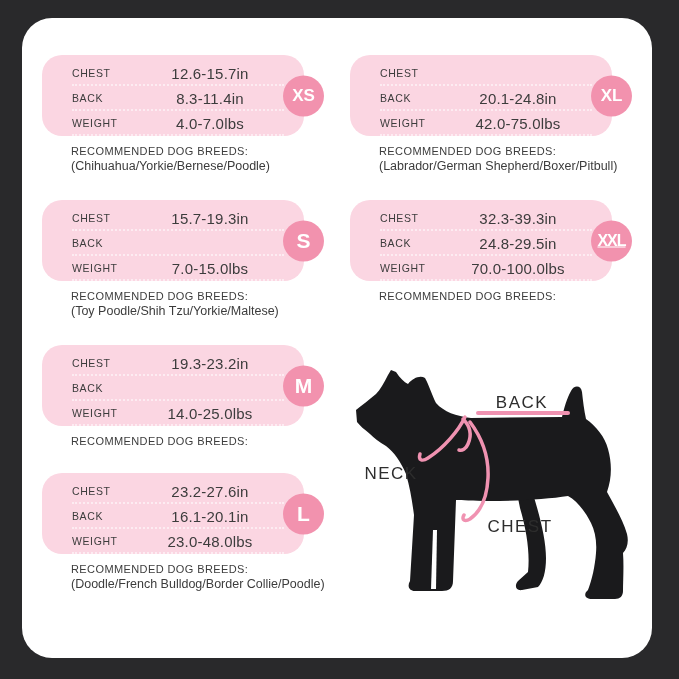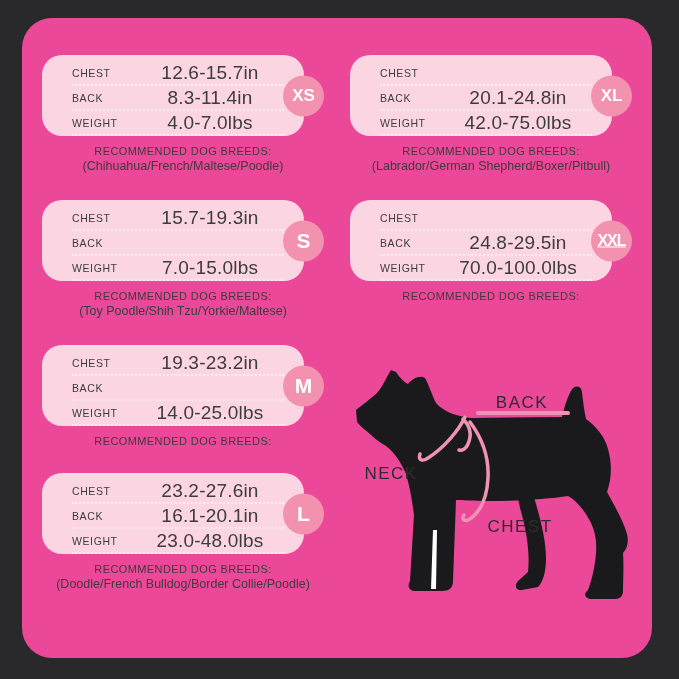--- a/index.html
+++ b/index.html
@@ -6,21 +6,21 @@
   body {
     width:679px; height:679px;
     background:#29292b;
     position:relative;
     font-family:"Liberation Sans", sans-serif;
     overflow:hidden;
   }
   .panel {
     position:absolute; left:22px; top:18px;
     width:630px; height:640px;
-    background:#ec4899;
+    background:#ffffff;
     border-radius:30px;
   }
   .cols { position:absolute; left:20px; top:37px; display:flex; }
   .col-left  { width:308px; }
   .col-right { width:302px; }
   .group { margin-bottom:26px; }
   .card {
     position:relative;
     width:262px; height:81px;
     background:#fbd6e2;
@@ -34,36 +34,36 @@
     width:212px;
     border-bottom:2px dotted rgba(255,255,255,.55);
   }
   .mlabel {
     width:64px; flex:0 0 64px;
     font-size:10.5px; letter-spacing:.6px;
     color:#3c3c3c;
   }
   .mvalue {
     flex:1; text-align:center;
-    font-size:19px; letter-spacing:.2px;
+    font-size:15px; letter-spacing:.2px;
     color:#3c3c3c;
   }
   .badge {
     position:absolute; right:-20px; top:50%;
     transform:translateY(-50%);
     width:41px; height:41px; border-radius:50%;
     background:#f292ae; color:#ffffff;
     font-weight:bold; font-size:17px;
     display:flex; align-items:center; justify-content:center;
   }
   .badge.single { font-size:21px; }
   .badge.wide   { font-size:16px; letter-spacing:-1px;text-decoration:underline; }
   .breeds {
     width:320px; margin-left:-19px; margin-top:9px;
-    text-align:center; color:#3c3c3c;
+    text-align:left; color:#3c3c3c;padding-left:48px;
   }
   .rec-heading { font-size:11px; letter-spacing:.4px; }
   .rec-list    { font-size:12.5px; margin-top:2px; line-height:15px; }
   .dog-figure  { margin:22px 0 0 -6px; }
   .dog-figure text { font-family:"Liberation Sans", sans-serif; }
 </style>
 </head>
 <body>
 
 <div class="panel">
@@ -82,21 +82,21 @@
             <span class="mvalue">8.3-11.4in</span>
           </div>
           <div class="row">
             <span class="mlabel">WEIGHT</span>
             <span class="mvalue">4.0-7.0lbs</span>
           </div>
           <div class="badge">XS</div>
         </div>
         <div class="breeds">
           <div class="rec-heading">RECOMMENDED DOG BREEDS:</div>
-          <div class="rec-list">(Chihuahua/French/Maltese/Poodle)</div>
+          <div class="rec-list">(Chihuahua/Yorkie/Bernese/Poodle)</div>
         </div>
       </div>
 
       <div class="group">
         <div class="card">
           <div class="row">
             <span class="mlabel">CHEST</span>
             <span class="mvalue">15.7-19.3in</span>
           </div>
           <div class="row">
@@ -178,20 +178,21 @@
         <div class="breeds">
           <div class="rec-heading">RECOMMENDED DOG BREEDS:</div>
           <div class="rec-list">(Labrador/German Shepherd/Boxer/Pitbull)</div>
         </div>
       </div>
 
       <div class="group">
         <div class="card">
           <div class="row">
             <span class="mlabel">CHEST</span>
+            <span class="mvalue">32.3-39.3in</span>
           </div>
           <div class="row">
             <span class="mlabel">BACK</span>
             <span class="mvalue">24.8-29.5in</span>
           </div>
           <div class="row">
             <span class="mlabel">WEIGHT</span>
             <span class="mvalue">70.0-100.0lbs</span>
           </div>
           <div class="badge wide">XXL</div>

